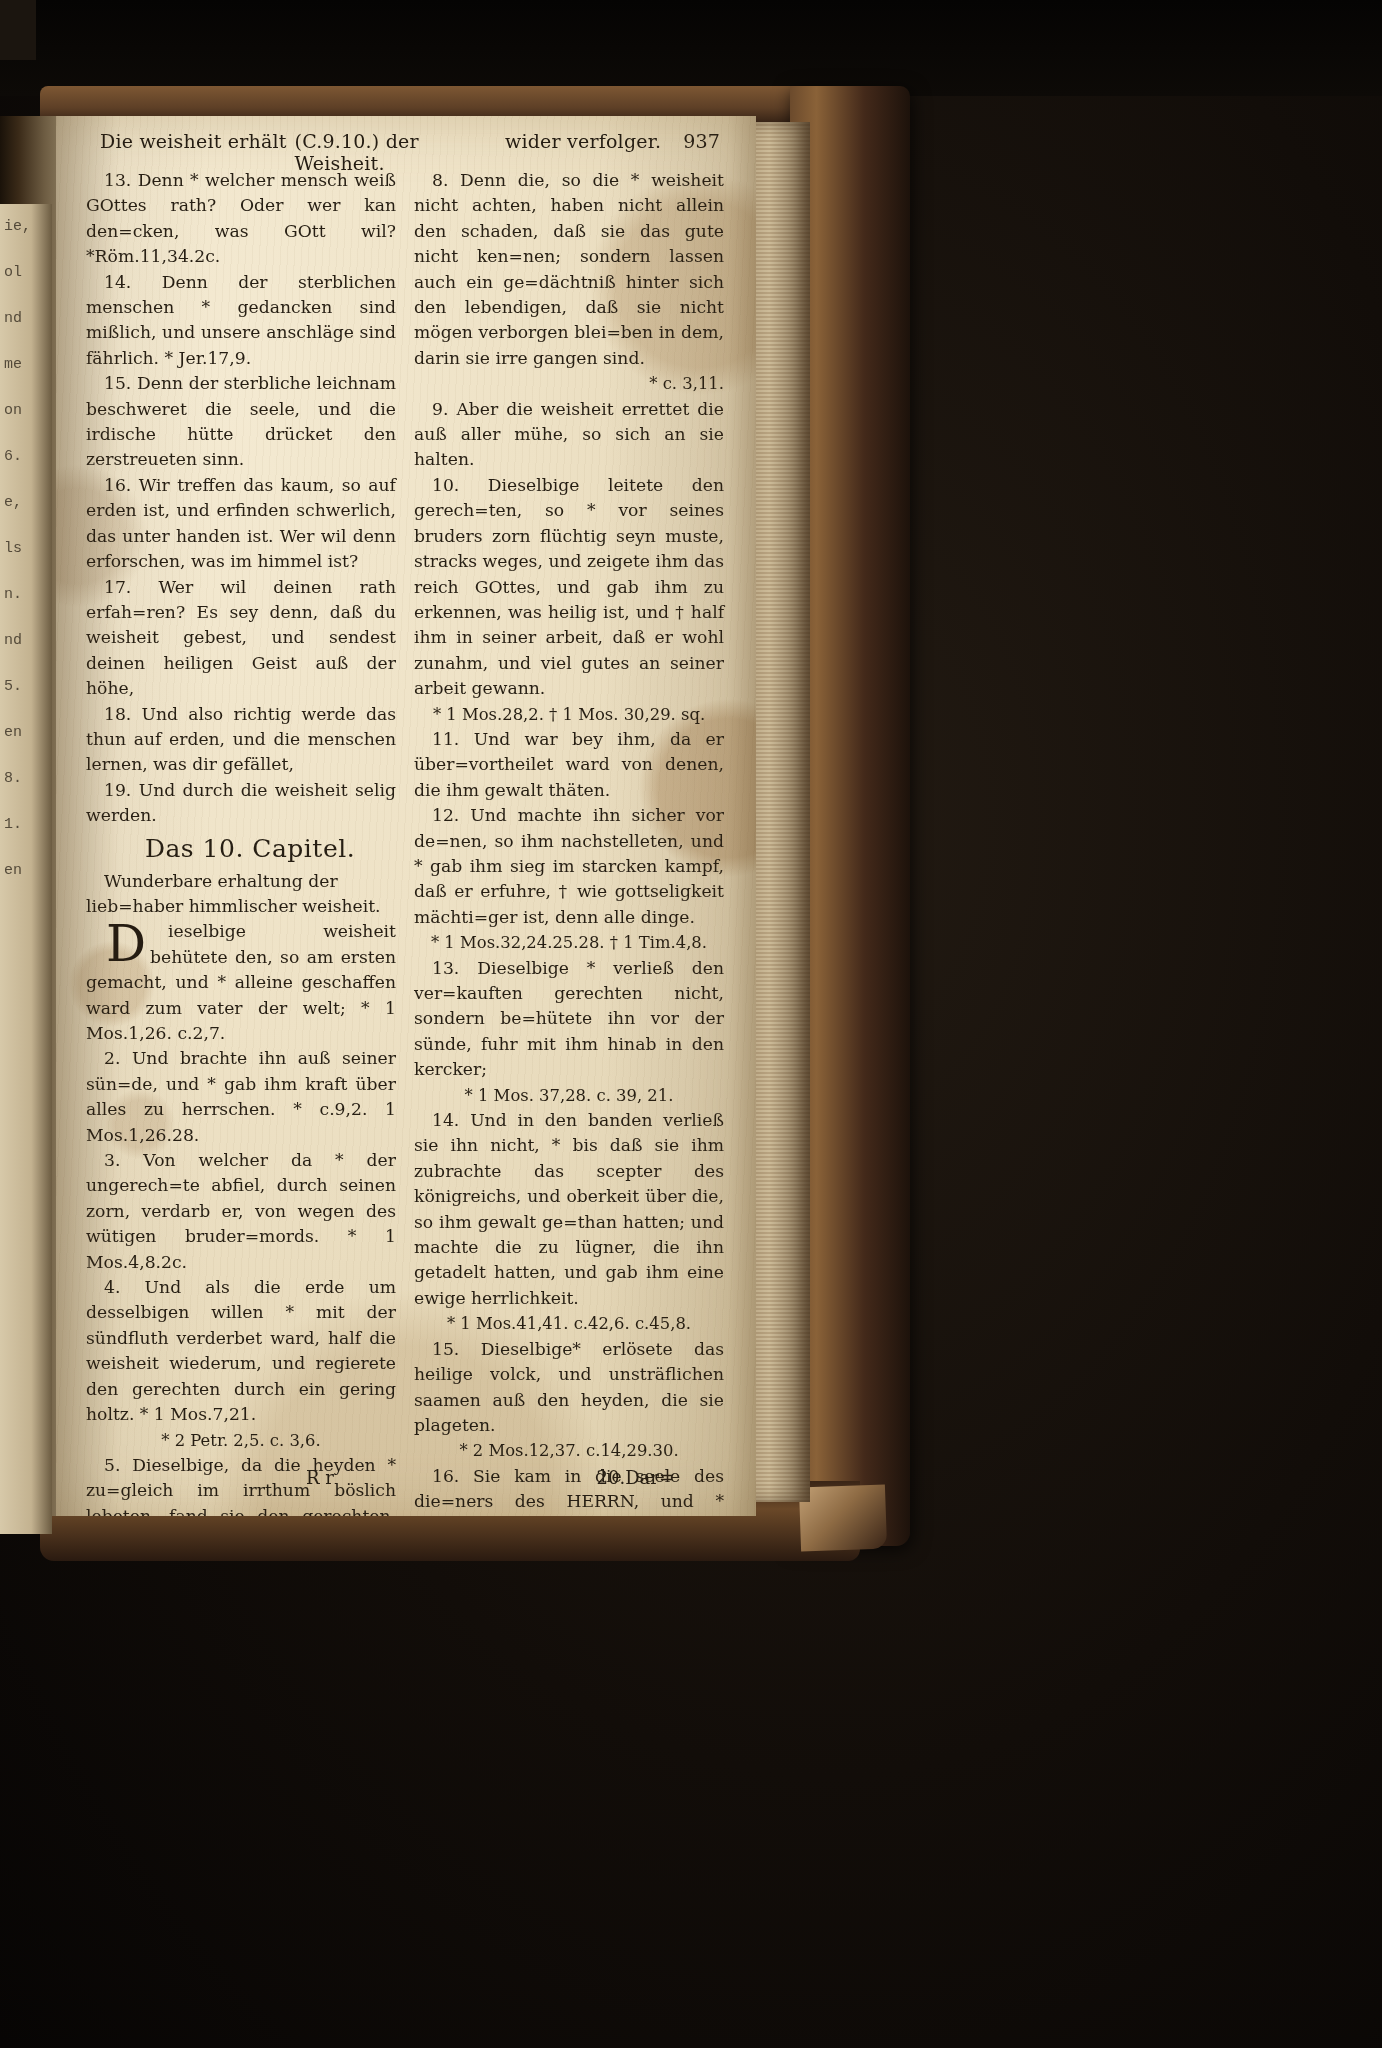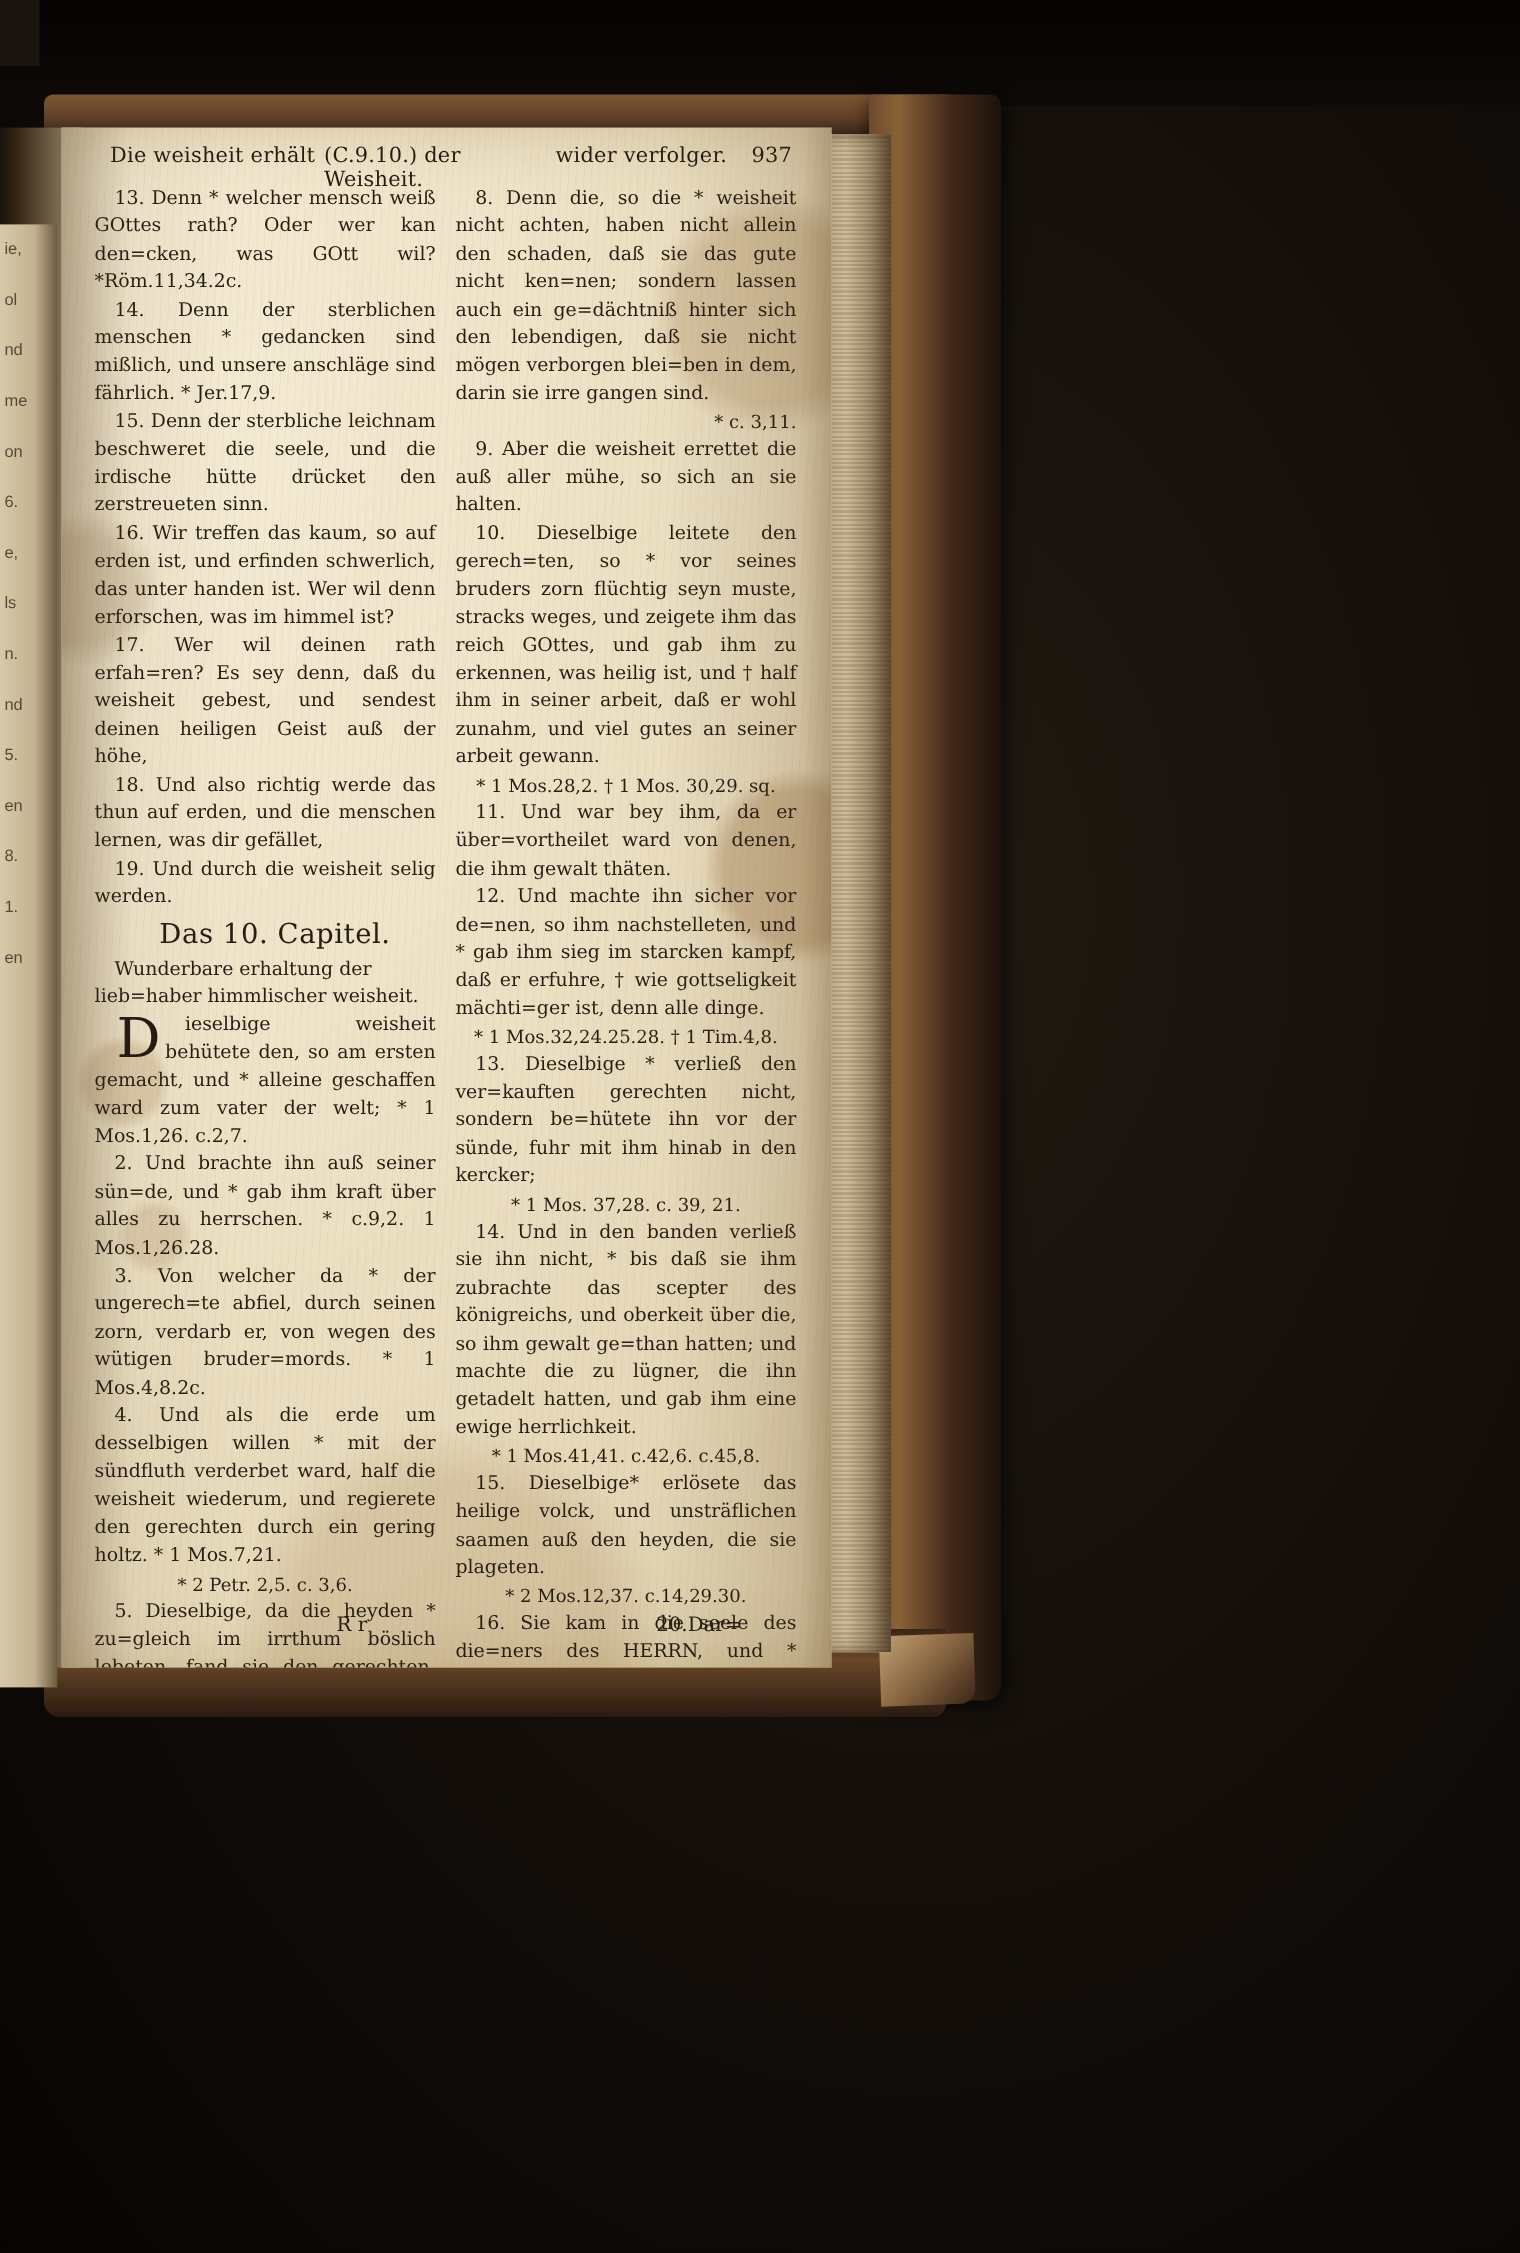--- a/index.html
+++ b/index.html
@@ -101,21 +101,21 @@
     background: linear-gradient(90deg, #1a1209 0%, #3a2a18 25%, #6d5c42 60%, #9b8b6c 100%);
   }
   .left-page {
     position: absolute;
     left: 0px; top: 118px;
     width: 52px; height: 1330px;
     background: linear-gradient(90deg, #d7c9a9, #c3b290 60%, #6b5b41 100%);
     overflow: hidden;
   }
   .left-page .lp-line {
-    font-family: Liberation Sans, sans-serif;
+    font-family: Liberation Mono, monospace;
     color: #2a2217;
     font-size: 15px;
     line-height: 46px;
     padding-left: 4px;
     white-space: nowrap;
     opacity: .75;
   }
 
   
   #page {

